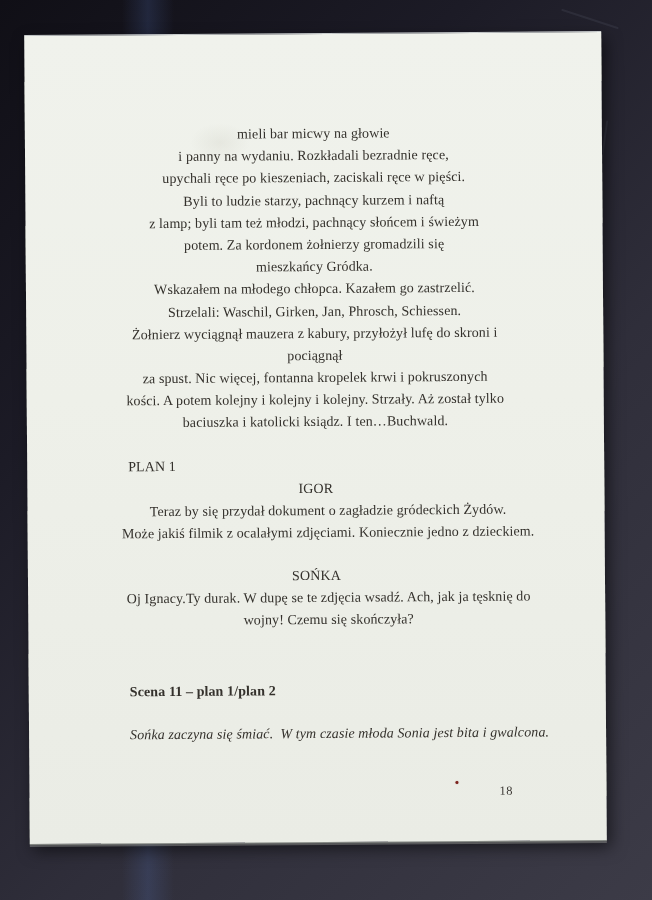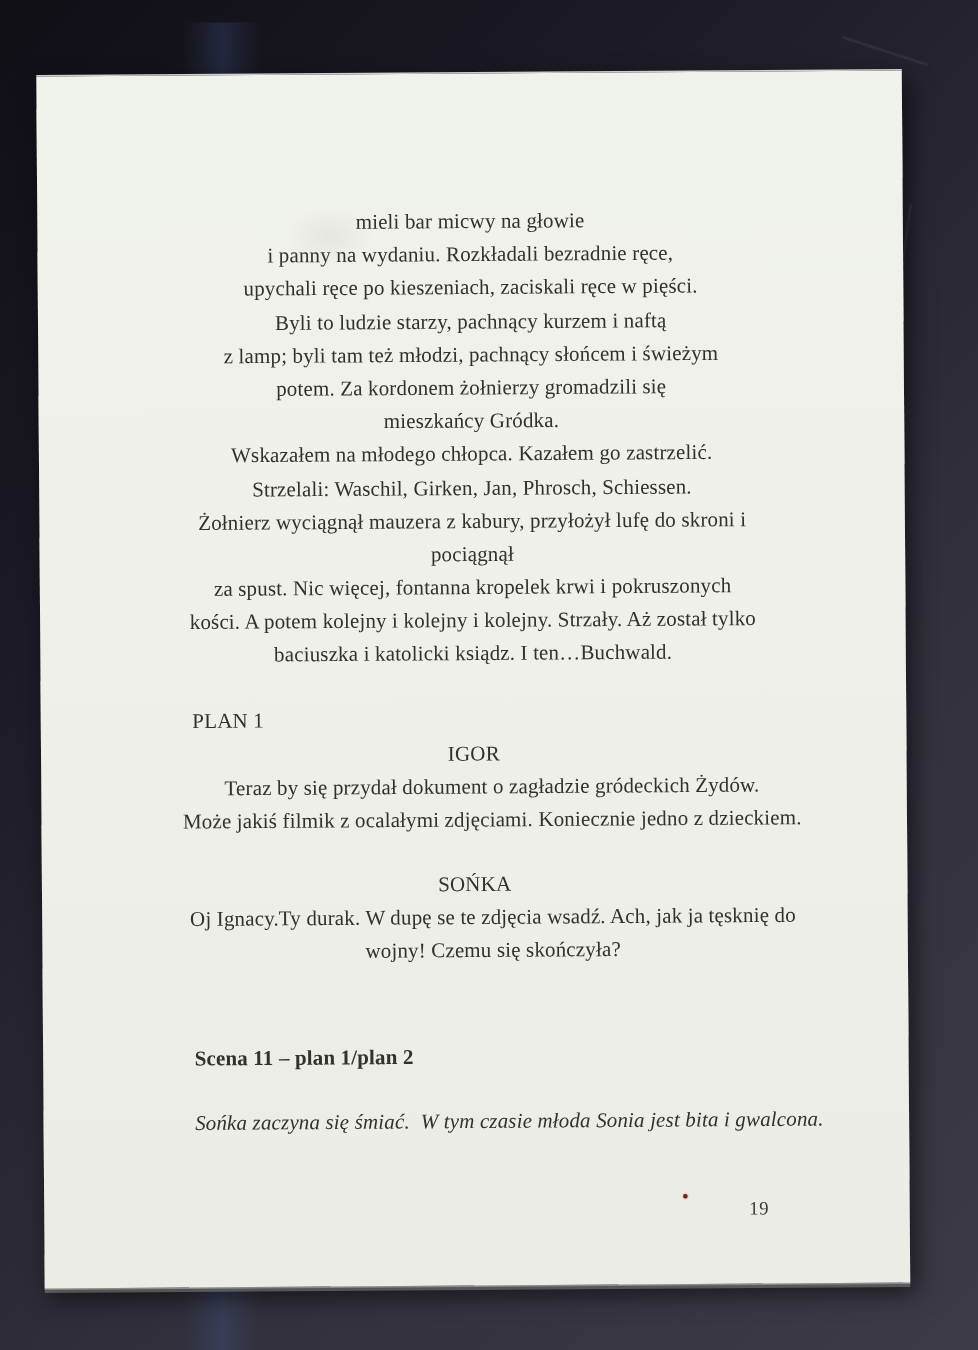--- a/index.html
+++ b/index.html
@@ -59,21 +59,21 @@
     box-shadow: 0 0 1px rgba(124,35,29,0.7);
   }
   .smudge {
     position: absolute; left: 165px; top: 88px; width: 60px; height: 40px;
     background: radial-gradient(ellipse at center, rgba(160,158,140,0.12) 0%, rgba(160,158,140,0) 70%);
   }
 </style>
 </head>
 <body>
 
-<div style="position:absolute;inset:0;margin-top:15px;">
+<div style="position:absolute;inset:0;">
   <div class="light-streak"></div>
   <div class="scratch scratch-1"></div>
   <div class="scratch scratch-2"></div>
 
   <div class="paper">
     <div class="smudge"></div>
 
     <div class="block monologue-block">
         <div class="line">mieli bar micwy na głowie</div>
         <div class="line">i panny na wydaniu. Rozkładali bezradnie ręce,</div>
@@ -114,15 +114,15 @@
     <div class="block scene-block">
       <div class="line left-align bold">Scena 11 – plan 1/plan 2</div>
     </div>
 
     <div class="block direction-block">
       <div class="line left-align italic">Sońka zaczyna się śmiać.  W tym czasie młoda Sonia jest bita i gwalcona.</div>
     </div>
 
     <div class="red-dot"></div>
 
-    <div class="page-number">19</div>
+    <div class="page-number">18</div>
   </div>
 </div>
 
 </body></html>

